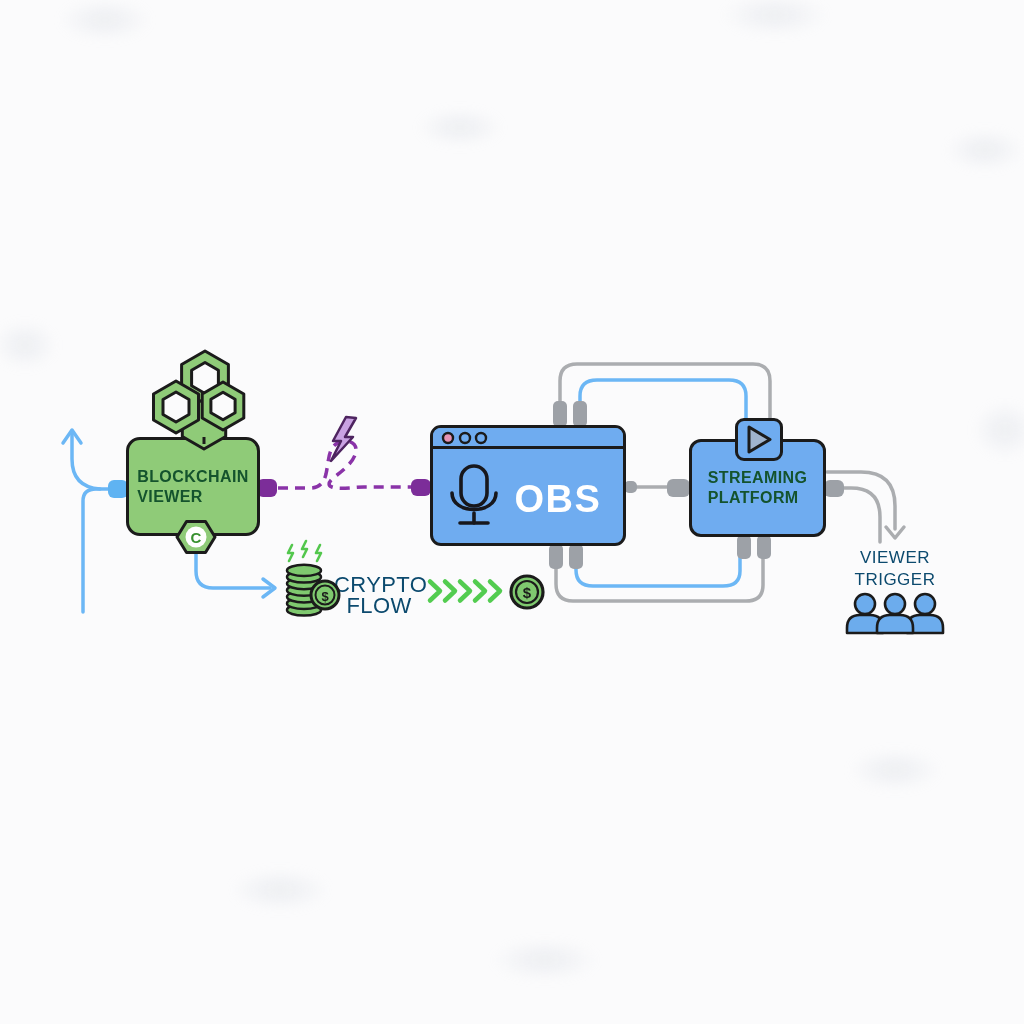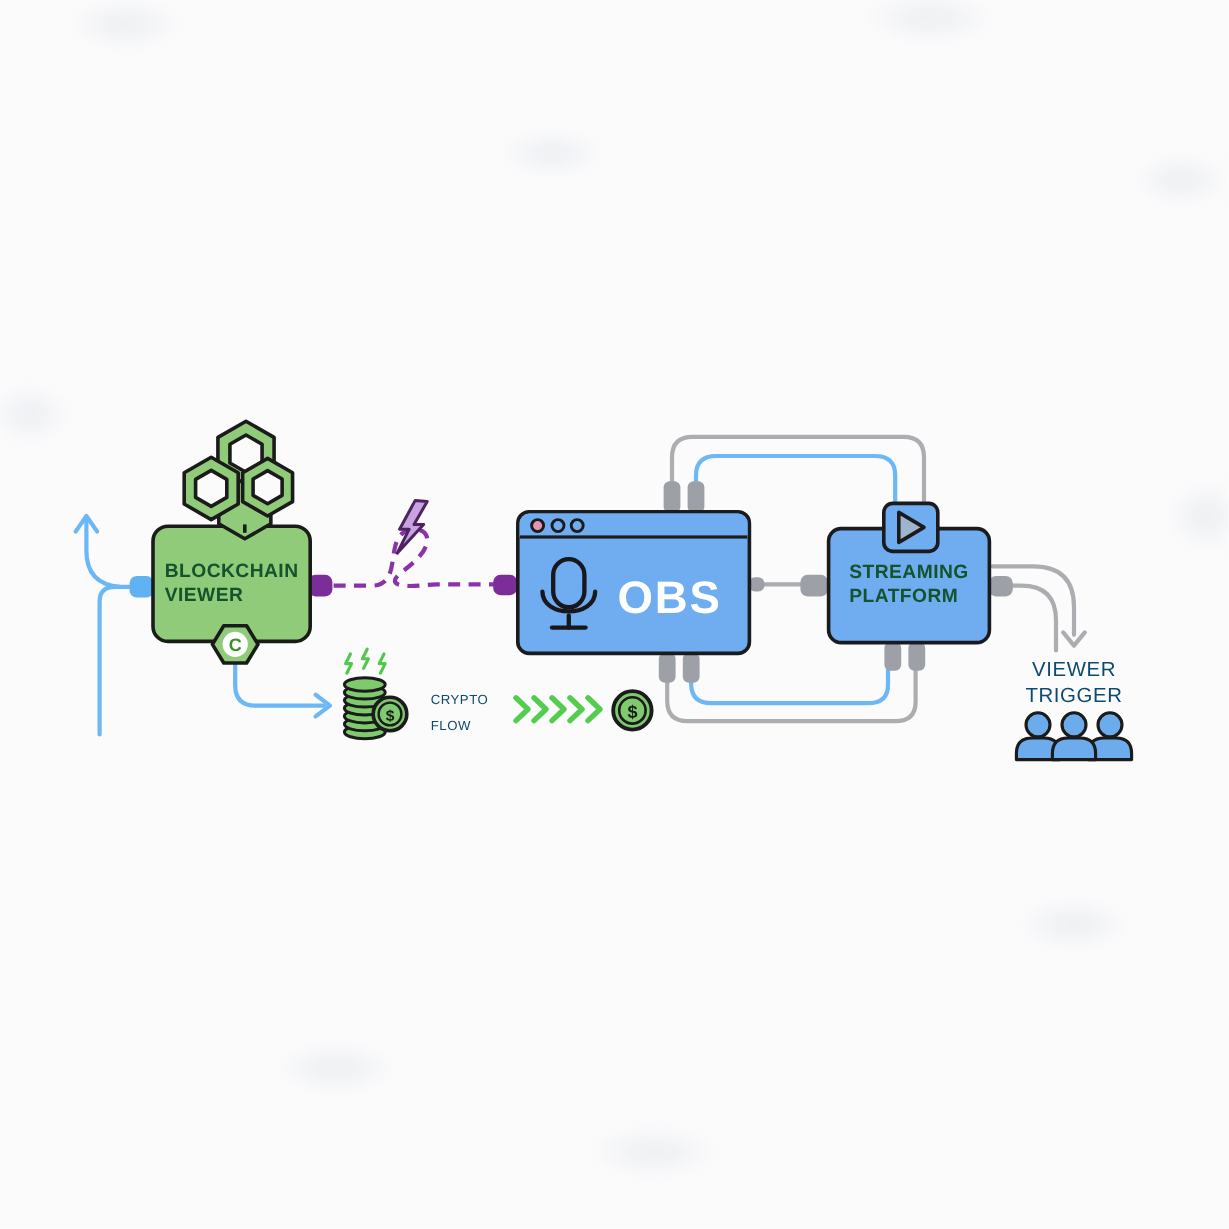--- a/index.html
+++ b/index.html
@@ -36,21 +36,21 @@
   .obs-body{position:relative;height:100px;}
   .mic{position:absolute;left:14px;top:14px;}
   .obs-label{
     position:absolute;left:70px;top:24px;width:110px;text-align:center;
     color:#ffffff;font-weight:700;font-size:38px;letter-spacing:1.5px;line-height:52px;
   }
   .free-label{
     position:absolute;z-index:2;color:#0c4a6e;font-weight:400;
   }
   #viewer-label{left:833px;top:547px;width:124px;text-align:center;font-size:17px;line-height:22px;letter-spacing:0.5px;}
-  #crypto-label{left:359px;top:574px;width:90px;text-align:left;font-size:11px;line-height:21px;letter-spacing:0.4px;}
+  #crypto-label{left:334px;top:574px;width:90px;text-align:center;font-size:22px;line-height:21px;letter-spacing:0.4px;}
   #viewer-label span,#crypto-label span{display:block;}
 </style>
 </head>
 <body>
 
 <div class="canvas">
 
   <div class="smudge" style="left:40px;top:-10px;width:130px;height:60px;"></div>
   <div class="smudge" style="left:700px;top:-15px;width:150px;height:60px;"></div>
   <div class="smudge" style="left:400px;top:100px;width:120px;height:55px;"></div>

